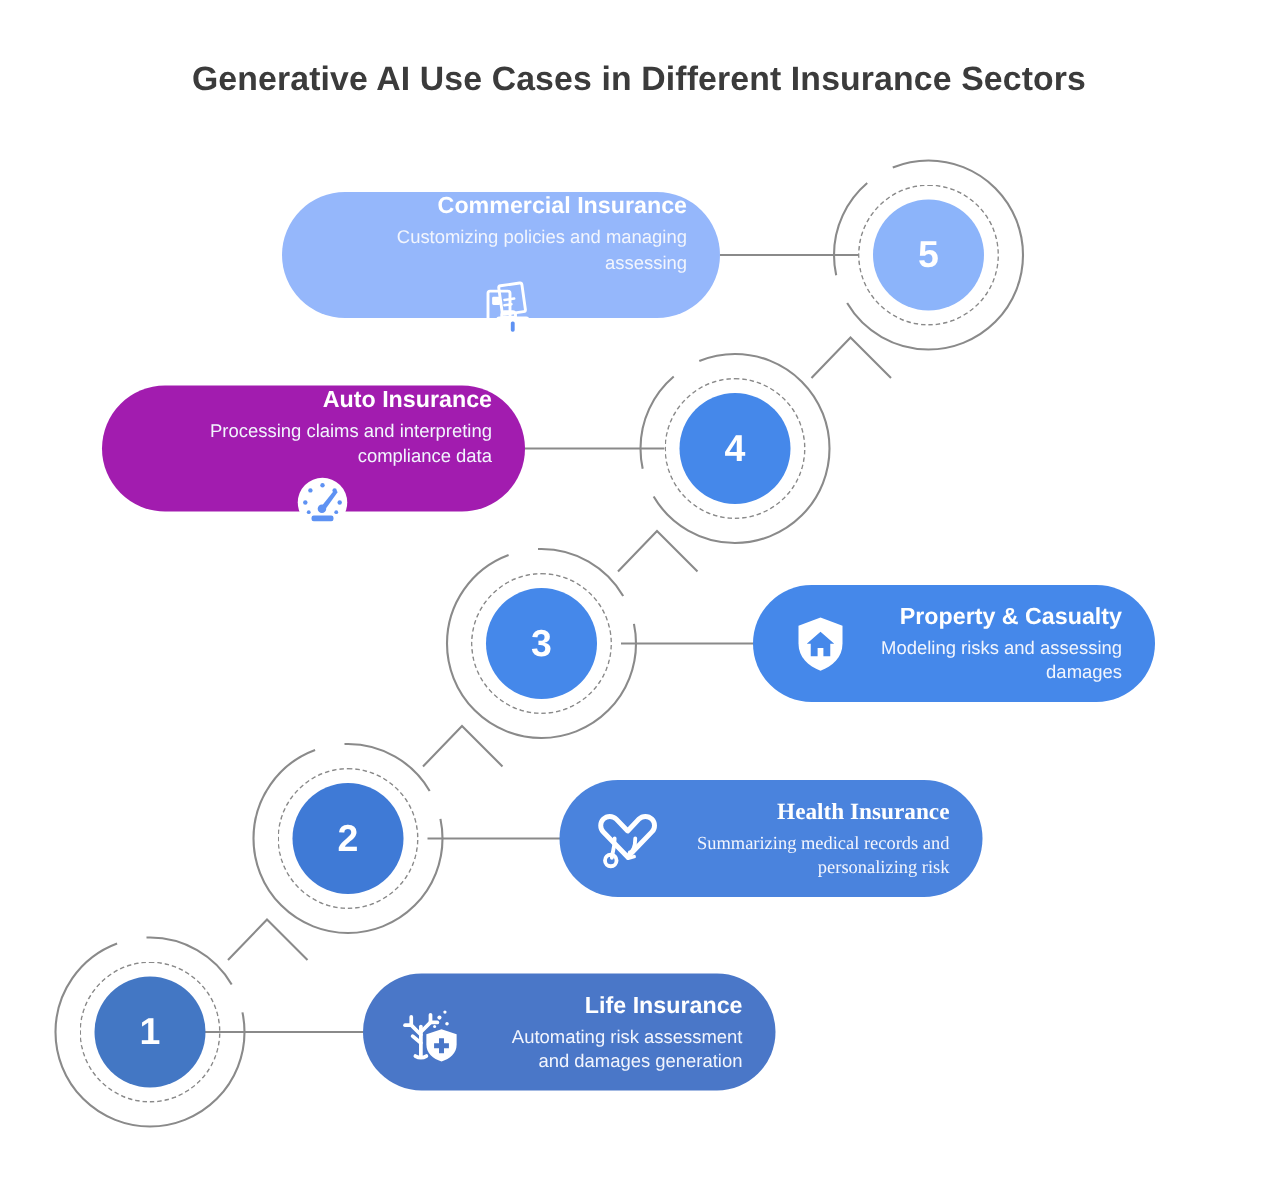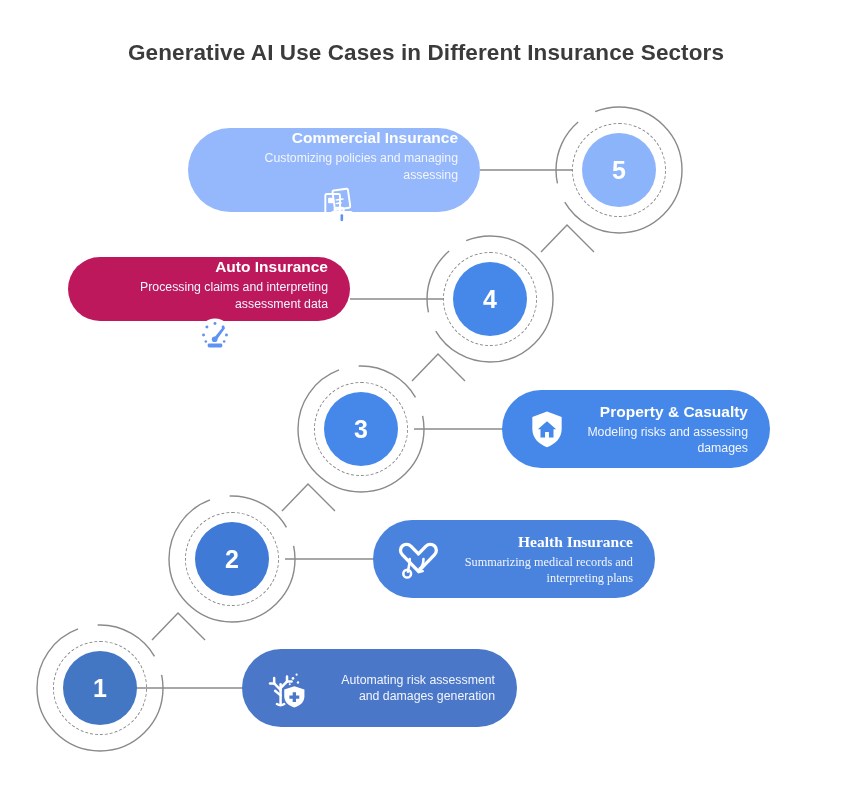--- a/index.html
+++ b/index.html
@@ -164,24 +164,24 @@
   </div>
 
   <div class="node" style="left:555px; top:106px;">
     <div class="ring-outer"></div>
     <div class="ring-dashed"></div>
     <div class="disc" style="background:#8cb4fa;">
       <span class="num">5</span>
     </div>
   </div>
 
-  <div class="card align-right icon-right" style="left: 68px; top: 257px; width: 282px; height: 64px; background: #be185d; color: rgb(255, 255, 255);">
+  <div class="card align-right icon-right" style="left: 68px; top: 257px; width: 282px; height: 84px; background: #a21caf; color: rgb(255, 255, 255);">
     <div class="card-text">
       <div class="card-title">Auto Insurance</div>
-      <div class="card-desc">Processing claims and interpreting assessment data</div>
+      <div class="card-desc">Processing claims and interpreting compliance data</div>
     </div>
     <div class="card-icon">
       <svg viewBox="0 0 48 48" aria-hidden="true">
         <circle cx="24" cy="24" r="18" fill="#ffffff"></circle>
         <g fill="#5e92f3">
           <circle cx="24" cy="11.5" r="1.6"></circle>
           <circle cx="15.2" cy="15.2" r="1.6"></circle>
           <circle cx="11.5" cy="24" r="1.6"></circle>
           <circle cx="32.8" cy="15.2" r="1.6"></circle>
           <circle cx="36.5" cy="24" r="1.6"></circle>
@@ -229,21 +229,21 @@
       <svg viewBox="0 0 48 48" aria-hidden="true">
         <path d="M24.5 18.5 L16.2 9.9 a6.6 6.6 0 0 0-9.4 9.3 L24.5 37.5 l17.6-18.3 a6.6 6.6 0 0 0-9.4-9.3 z" fill="none" stroke="#ffffff" stroke-width="3.6" stroke-linejoin="round" stroke-linecap="round"></path>
         <path d="M15 24 C15 32 13 35 13 38" fill="none" stroke="#ffffff" stroke-width="2.8" stroke-linecap="round"></path>
         <circle cx="12.2" cy="40" r="4.2" fill="none" stroke="#ffffff" stroke-width="2.8"></circle>
         <path d="M30 24 C30 31 28 33 26 35" fill="none" stroke="#ffffff" stroke-width="2.8" stroke-linecap="round"></path>
         <path d="M26 34 l-1.2 4.4 4.4-1.2" fill="none" stroke="#ffffff" stroke-width="2.6" stroke-linecap="round" stroke-linejoin="round"></path>
       </svg>
     </div>
     <div class="card-text">
       <div class="card-title">Health Insurance</div>
-      <div class="card-desc">Summarizing medical records and interpreting plans</div>
+      <div class="card-desc">Summarizing medical records and personalizing risk</div>
     </div>
   </div>
 
   <div class="node" style="left:168px; top:495px;">
     <div class="ring-outer"></div>
     <div class="ring-dashed"></div>
     <div class="disc" style="background:#3f7ad6;">
       <span class="num">2</span>
     </div>
   </div>
@@ -266,20 +266,21 @@
           <circle cx="30.5" cy="13.5" r="1.5"></circle>
           <circle cx="36" cy="18" r="1.3"></circle>
           <circle cx="34.5" cy="9.5" r="1.2"></circle>
           <circle cx="27" cy="20" r="1.1"></circle>
         </g>
         <path d="M32 22 L43 25.6 v7.4 c0 6.4-4.8 10.3-11 12.4 -6.2-2.1-11-6-11-12.4 v-7.4 z" fill="#ffffff"></path>
         <path d="M30.2 28.6 h3.6 v3.6 h3.6 v3.6 h-3.6 v3.6 h-3.6 v-3.6 h-3.6 v-3.6 h3.6 z" fill="#4a77c8"></path>
       </svg>
     </div>
     <div class="card-text">
+      <div class="card-title">Life Insurance</div>
       <div class="card-desc">Automating risk assessment and damages generation</div>
     </div>
   </div>
 
   <div class="node" style="left:36px; top:624px;">
     <div class="ring-outer"></div>
     <div class="ring-dashed"></div>
     <div class="disc" style="background:#4377c4;">
       <span class="num">1</span>
     </div>

